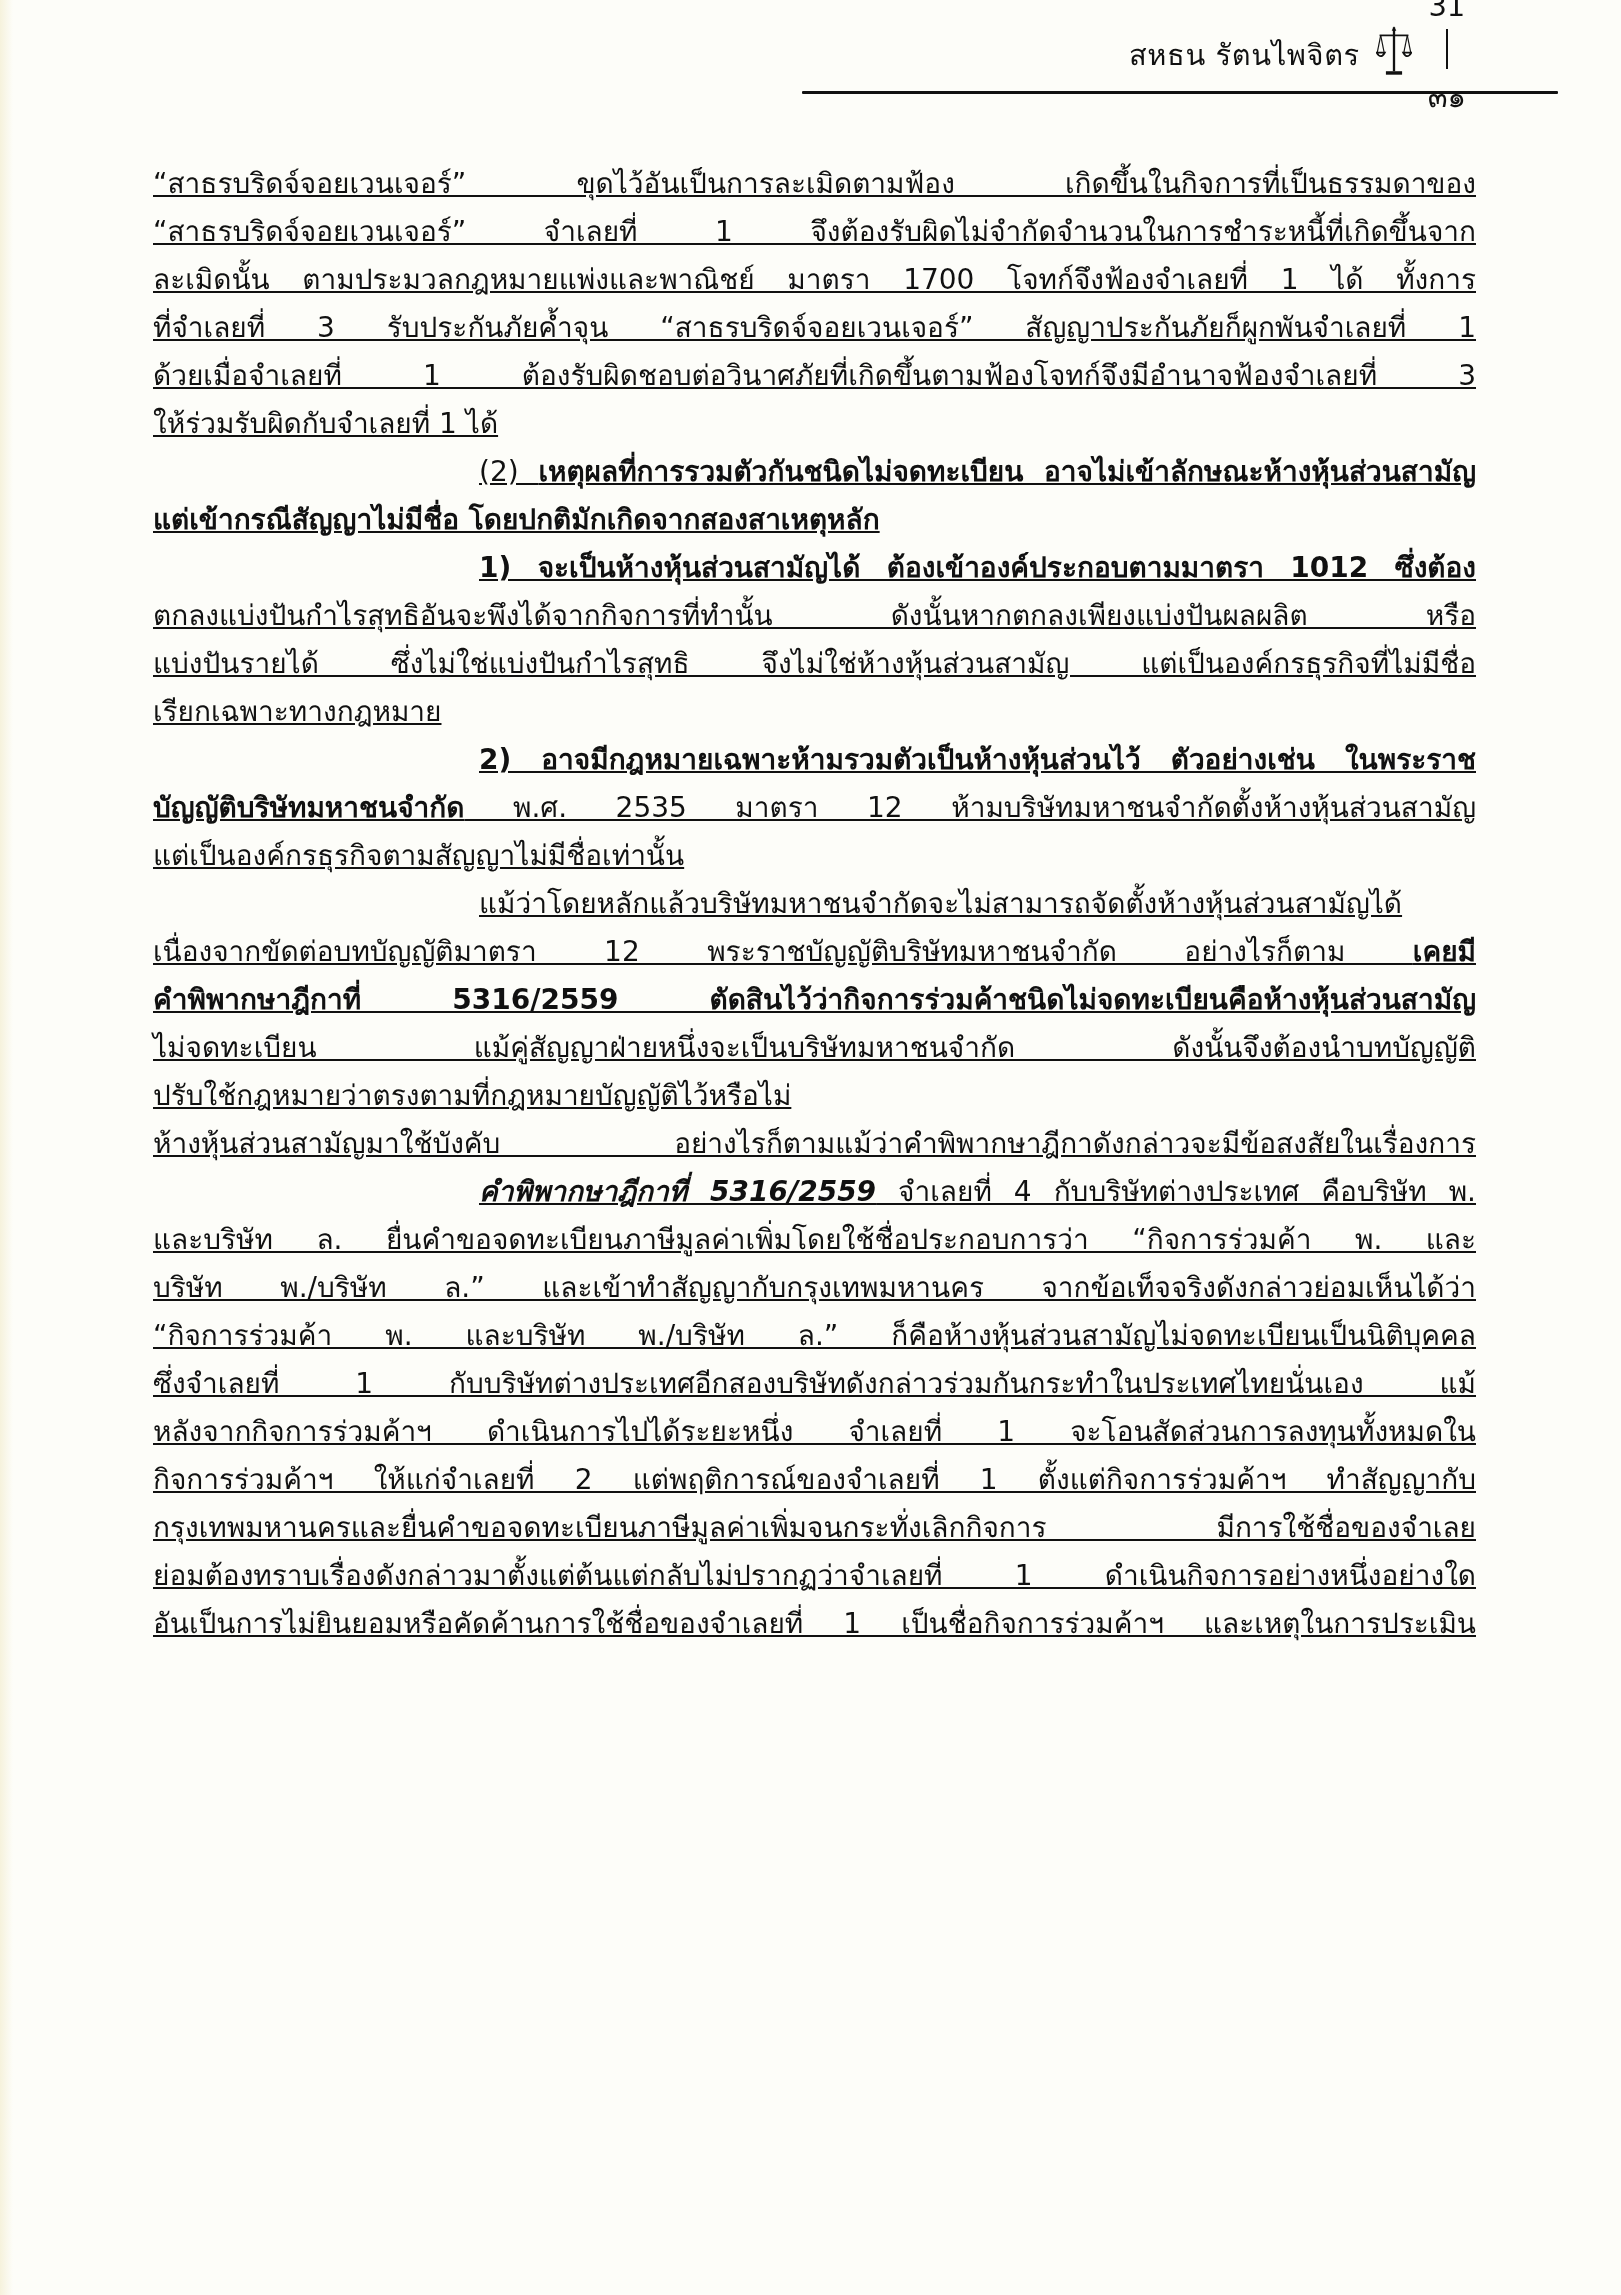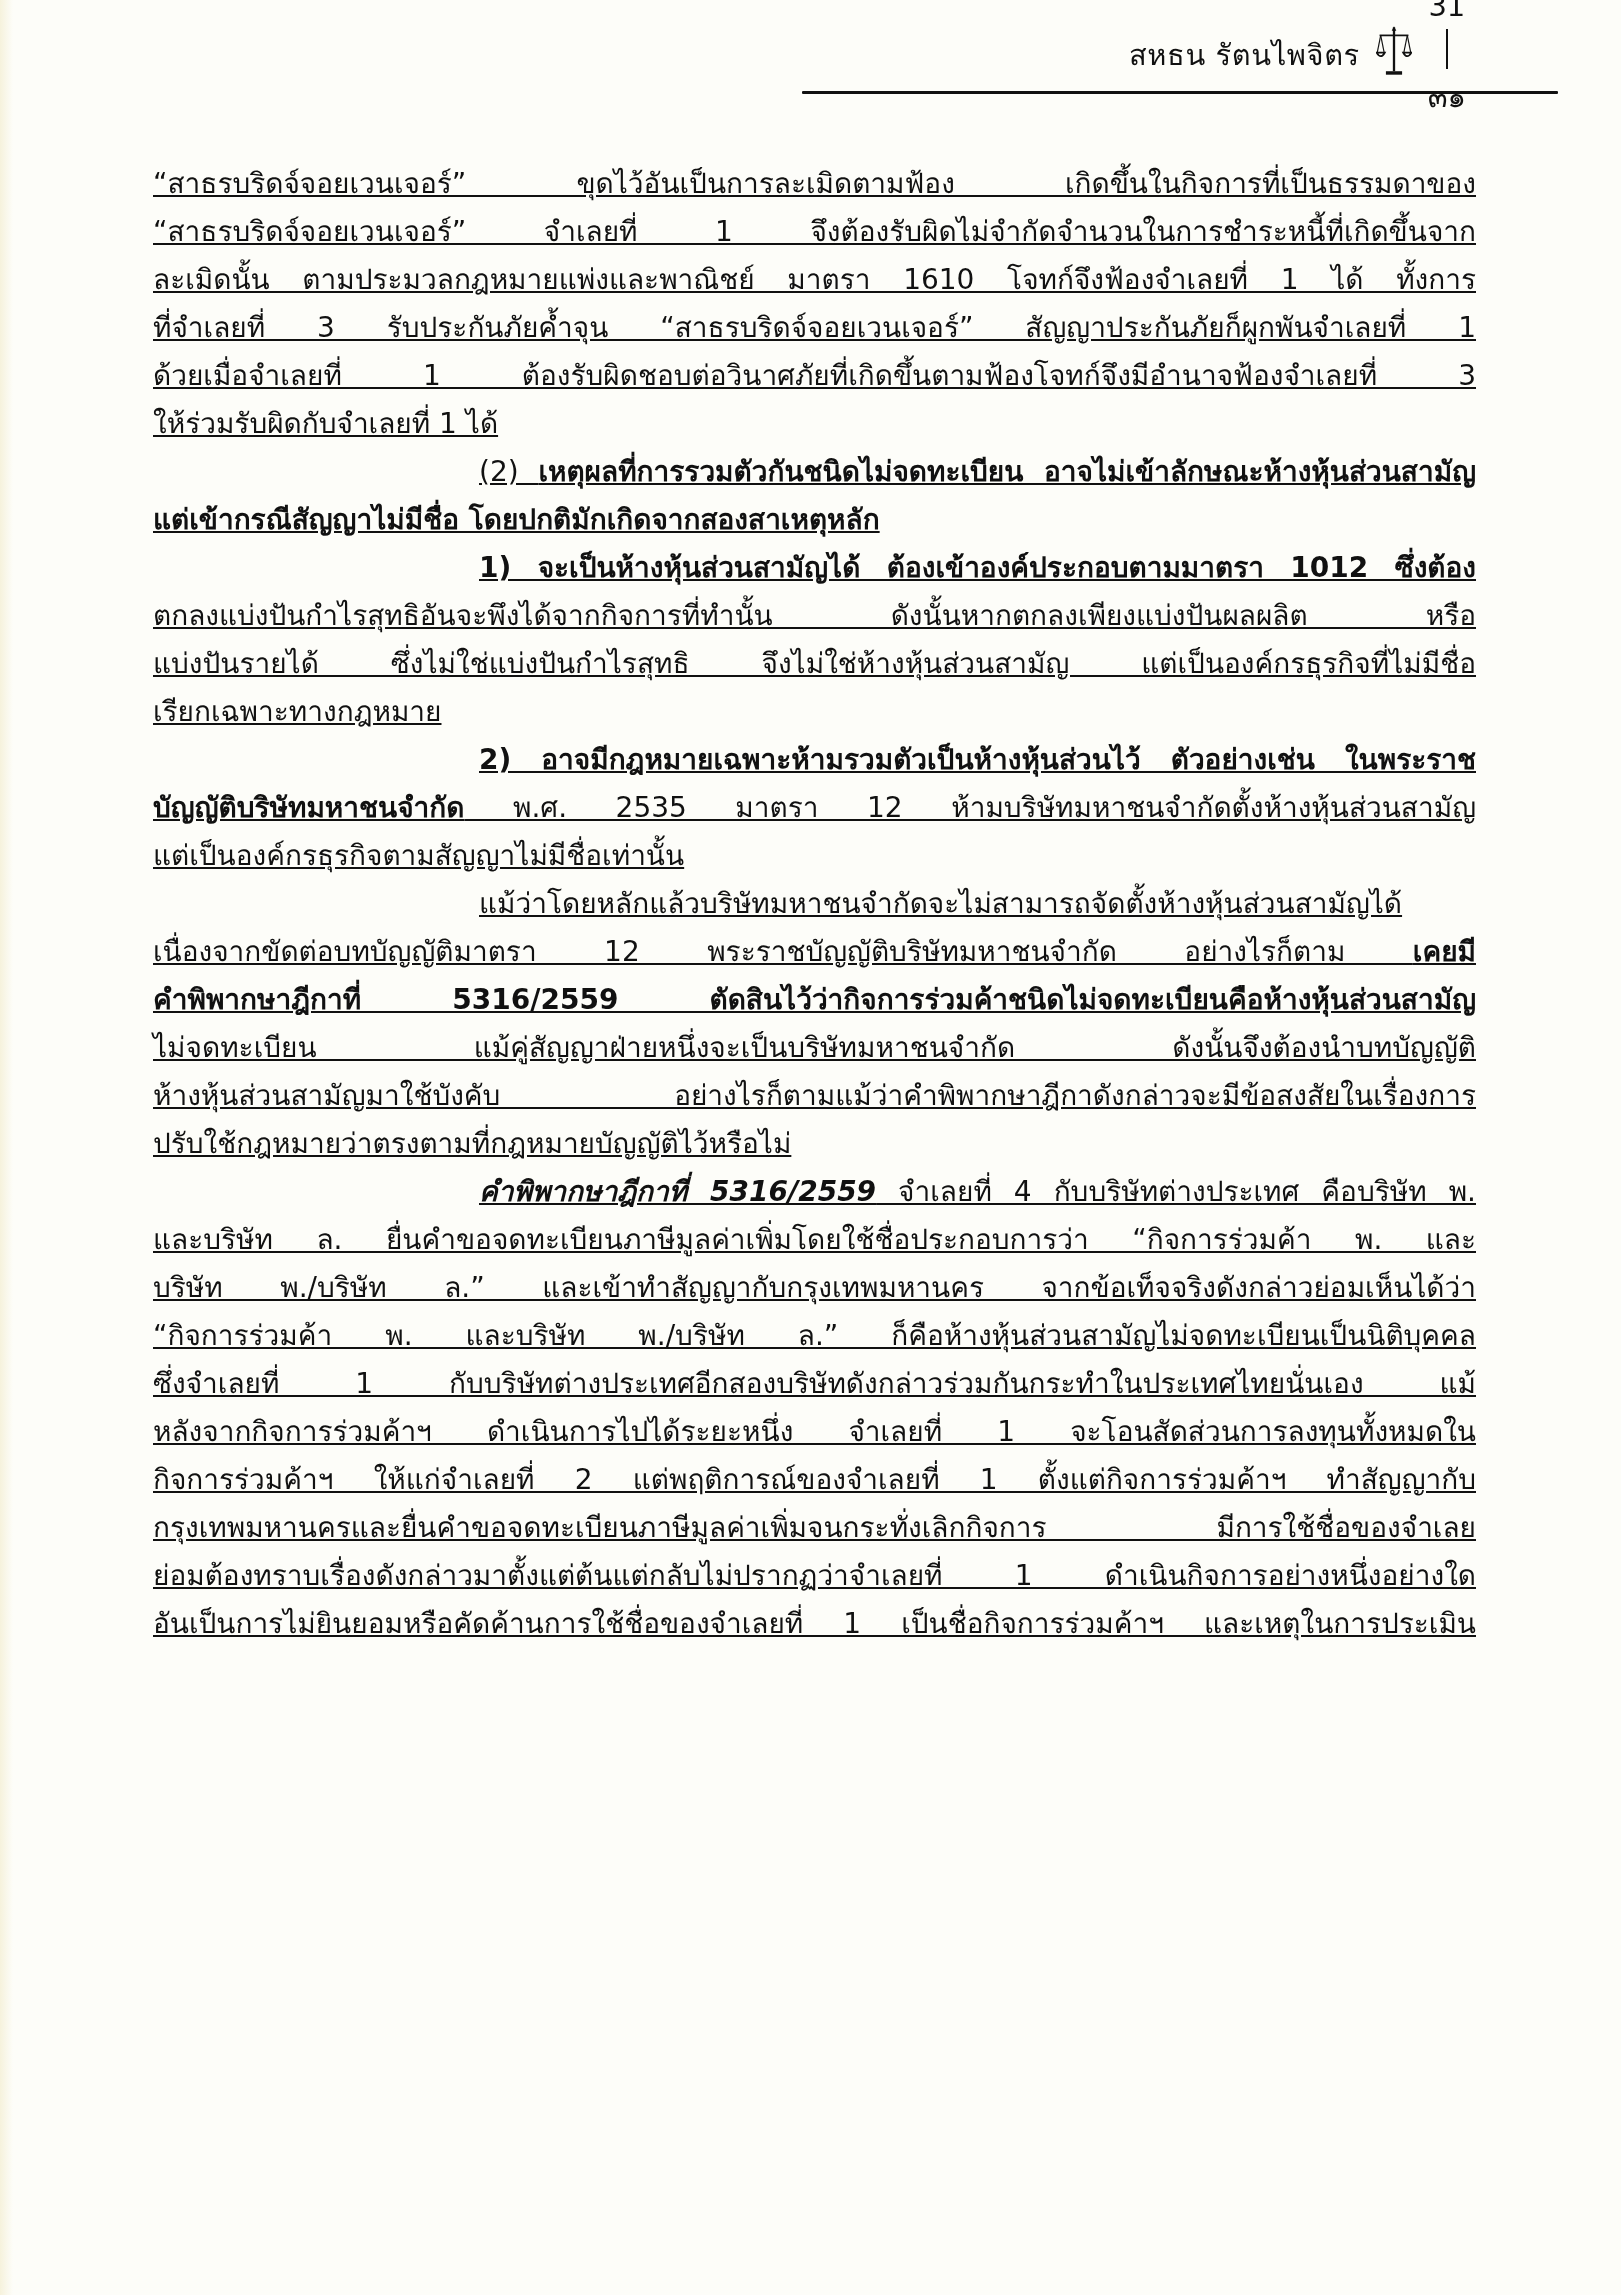--- a/index.html
+++ b/index.html
@@ -71,39 +71,39 @@
       <span class="rh-sep"></span>
       <span>๓๑</span>
     </span>
   </div>
   <div class="rh-rule"></div>
 </div>
 
 <div class="body-text" id="body-text">
     <div class="line "><span>“สาธรบริดจ์จอยเวนเจอร์” ขุดไว้อันเป็นการละเมิดตามฟ้อง เกิดขึ้นในกิจการที่เป็นธรรมดาของ</span></div>
     <div class="line "><span>“สาธรบริดจ์จอยเวนเจอร์” จำเลยที่ 1 จึงต้องรับผิดไม่จำกัดจำนวนในการชำระหนี้ที่เกิดขึ้นจาก</span></div>
-    <div class="line "><span>ละเมิดนั้น ตามประมวลกฎหมายแพ่งและพาณิชย์ มาตรา 1610 โจทก์จึงฟ้องจำเลยที่ 1 ได้ ทั้งการ</span></div>
+    <div class="line "><span>ละเมิดนั้น ตามประมวลกฎหมายแพ่งและพาณิชย์ มาตรา 1700 โจทก์จึงฟ้องจำเลยที่ 1 ได้ ทั้งการ</span></div>
     <div class="line "><span>ที่จำเลยที่ 3 รับประกันภัยค้ำจุน “สาธรบริดจ์จอยเวนเจอร์” สัญญาประกันภัยก็ผูกพันจำเลยที่ 1</span></div>
     <div class="line "><span>ด้วยเมื่อจำเลยที่ 1 ต้องรับผิดชอบต่อวินาศภัยที่เกิดขึ้นตามฟ้องโจทก์จึงมีอำนาจฟ้องจำเลยที่ 3</span></div>
     <div class="line last"><span>ให้ร่วมรับผิดกับจำเลยที่ 1 ได้</span></div>
     <div class="line indent2"><span>(2)  </span><span class="b">เหตุผลที่การรวมตัวกันชนิดไม่จดทะเบียน อาจไม่เข้าลักษณะห้างหุ้นส่วนสามัญ</span></div>
     <div class="line last"><span class="b">แต่เข้ากรณีสัญญาไม่มีชื่อ โดยปกติมักเกิดจากสองสาเหตุหลัก</span></div>
     <div class="line indent2"><span class="b">1) จะเป็นห้างหุ้นส่วนสามัญได้ ต้องเข้าองค์ประกอบตามมาตรา 1012 ซึ่งต้อง</span></div>
     <div class="line "><span>ตกลงแบ่งปันกำไรสุทธิอันจะพึงได้จากกิจการที่ทำนั้น ดังนั้นหากตกลงเพียงแบ่งปันผลผลิต หรือ</span></div>
     <div class="line "><span>แบ่งปันรายได้ ซึ่งไม่ใช่แบ่งปันกำไรสุทธิ จึงไม่ใช่ห้างหุ้นส่วนสามัญ แต่เป็นองค์กรธุรกิจที่ไม่มีชื่อ</span></div>
     <div class="line last"><span>เรียกเฉพาะทางกฎหมาย</span></div>
     <div class="line indent2"><span class="b">2) อาจมีกฎหมายเฉพาะห้ามรวมตัวเป็นห้างหุ้นส่วนไว้ ตัวอย่างเช่น ในพระราช</span></div>
     <div class="line "><span class="b">บัญญัติบริษัทมหาชนจำกัด</span><span> พ.ศ. 2535 มาตรา 12 ห้ามบริษัทมหาชนจำกัดตั้งห้างหุ้นส่วนสามัญ</span></div>
     <div class="line last"><span>แต่เป็นองค์กรธุรกิจตามสัญญาไม่มีชื่อเท่านั้น</span></div>
     <div class="line indent2"><span>แม้ว่าโดยหลักแล้วบริษัทมหาชนจำกัดจะไม่สามารถจัดตั้งห้างหุ้นส่วนสามัญได้</span></div>
     <div class="line "><span>เนื่องจากขัดต่อบทบัญญัติมาตรา 12 พระราชบัญญัติบริษัทมหาชนจำกัด อย่างไรก็ตาม </span><span class="b">เคยมี</span></div>
     <div class="line "><span class="b">คำพิพากษาฎีกาที่ 5316/2559 ตัดสินไว้ว่ากิจการร่วมค้าชนิดไม่จดทะเบียนคือห้างหุ้นส่วนสามัญ</span></div>
     <div class="line "><span>ไม่จดทะเบียน แม้คู่สัญญาฝ่ายหนึ่งจะเป็นบริษัทมหาชนจำกัด ดังนั้นจึงต้องนำบทบัญญัติ</span></div>
+    <div class="line last"><span>ปรับใช้กฎหมายว่าตรงตามที่กฎหมายบัญญัติไว้หรือไม่</span></div>
     <div class="line "><span>ห้างหุ้นส่วนสามัญมาใช้บังคับ อย่างไรก็ตามแม้ว่าคำพิพากษาฎีกาดังกล่าวจะมีข้อสงสัยในเรื่องการ</span></div>
-    <div class="line last"><span>ปรับใช้กฎหมายว่าตรงตามที่กฎหมายบัญญัติไว้หรือไม่</span></div>
     <div class="line indent2"><span class="i">คำพิพากษาฎีกาที่ 5316/2559</span><span> จำเลยที่ 4 กับบริษัทต่างประเทศ คือบริษัท พ.</span></div>
     <div class="line "><span>และบริษัท ล. ยื่นคำขอจดทะเบียนภาษีมูลค่าเพิ่มโดยใช้ชื่อประกอบการว่า “กิจการร่วมค้า พ. และ</span></div>
     <div class="line "><span>บริษัท พ./บริษัท ล.” และเข้าทำสัญญากับกรุงเทพมหานคร จากข้อเท็จจริงดังกล่าวย่อมเห็นได้ว่า</span></div>
     <div class="line "><span>“กิจการร่วมค้า พ. และบริษัท พ./บริษัท ล.” ก็คือห้างหุ้นส่วนสามัญไม่จดทะเบียนเป็นนิติบุคคล</span></div>
     <div class="line "><span>ซึ่งจำเลยที่ 1 กับบริษัทต่างประเทศอีกสองบริษัทดังกล่าวร่วมกันกระทำในประเทศไทยนั่นเอง แม้</span></div>
     <div class="line "><span>หลังจากกิจการร่วมค้าฯ ดำเนินการไปได้ระยะหนึ่ง จำเลยที่ 1 จะโอนสัดส่วนการลงทุนทั้งหมดใน</span></div>
     <div class="line "><span>กิจการร่วมค้าฯ ให้แก่จำเลยที่ 2 แต่พฤติการณ์ของจำเลยที่ 1 ตั้งแต่กิจการร่วมค้าฯ ทำสัญญากับ</span></div>
     <div class="line "><span>กรุงเทพมหานครและยื่นคำขอจดทะเบียนภาษีมูลค่าเพิ่มจนกระทั่งเลิกกิจการ มีการใช้ชื่อของจำเลย</span></div>
     <div class="line "><span>ย่อมต้องทราบเรื่องดังกล่าวมาตั้งแต่ต้นแต่กลับไม่ปรากฏว่าจำเลยที่ 1 ดำเนินกิจการอย่างหนึ่งอย่างใด</span></div>
     <div class="line "><span>อันเป็นการไม่ยินยอมหรือคัดค้านการใช้ชื่อของจำเลยที่ 1 เป็นชื่อกิจการร่วมค้าฯ และเหตุในการประเมิน</span></div>

